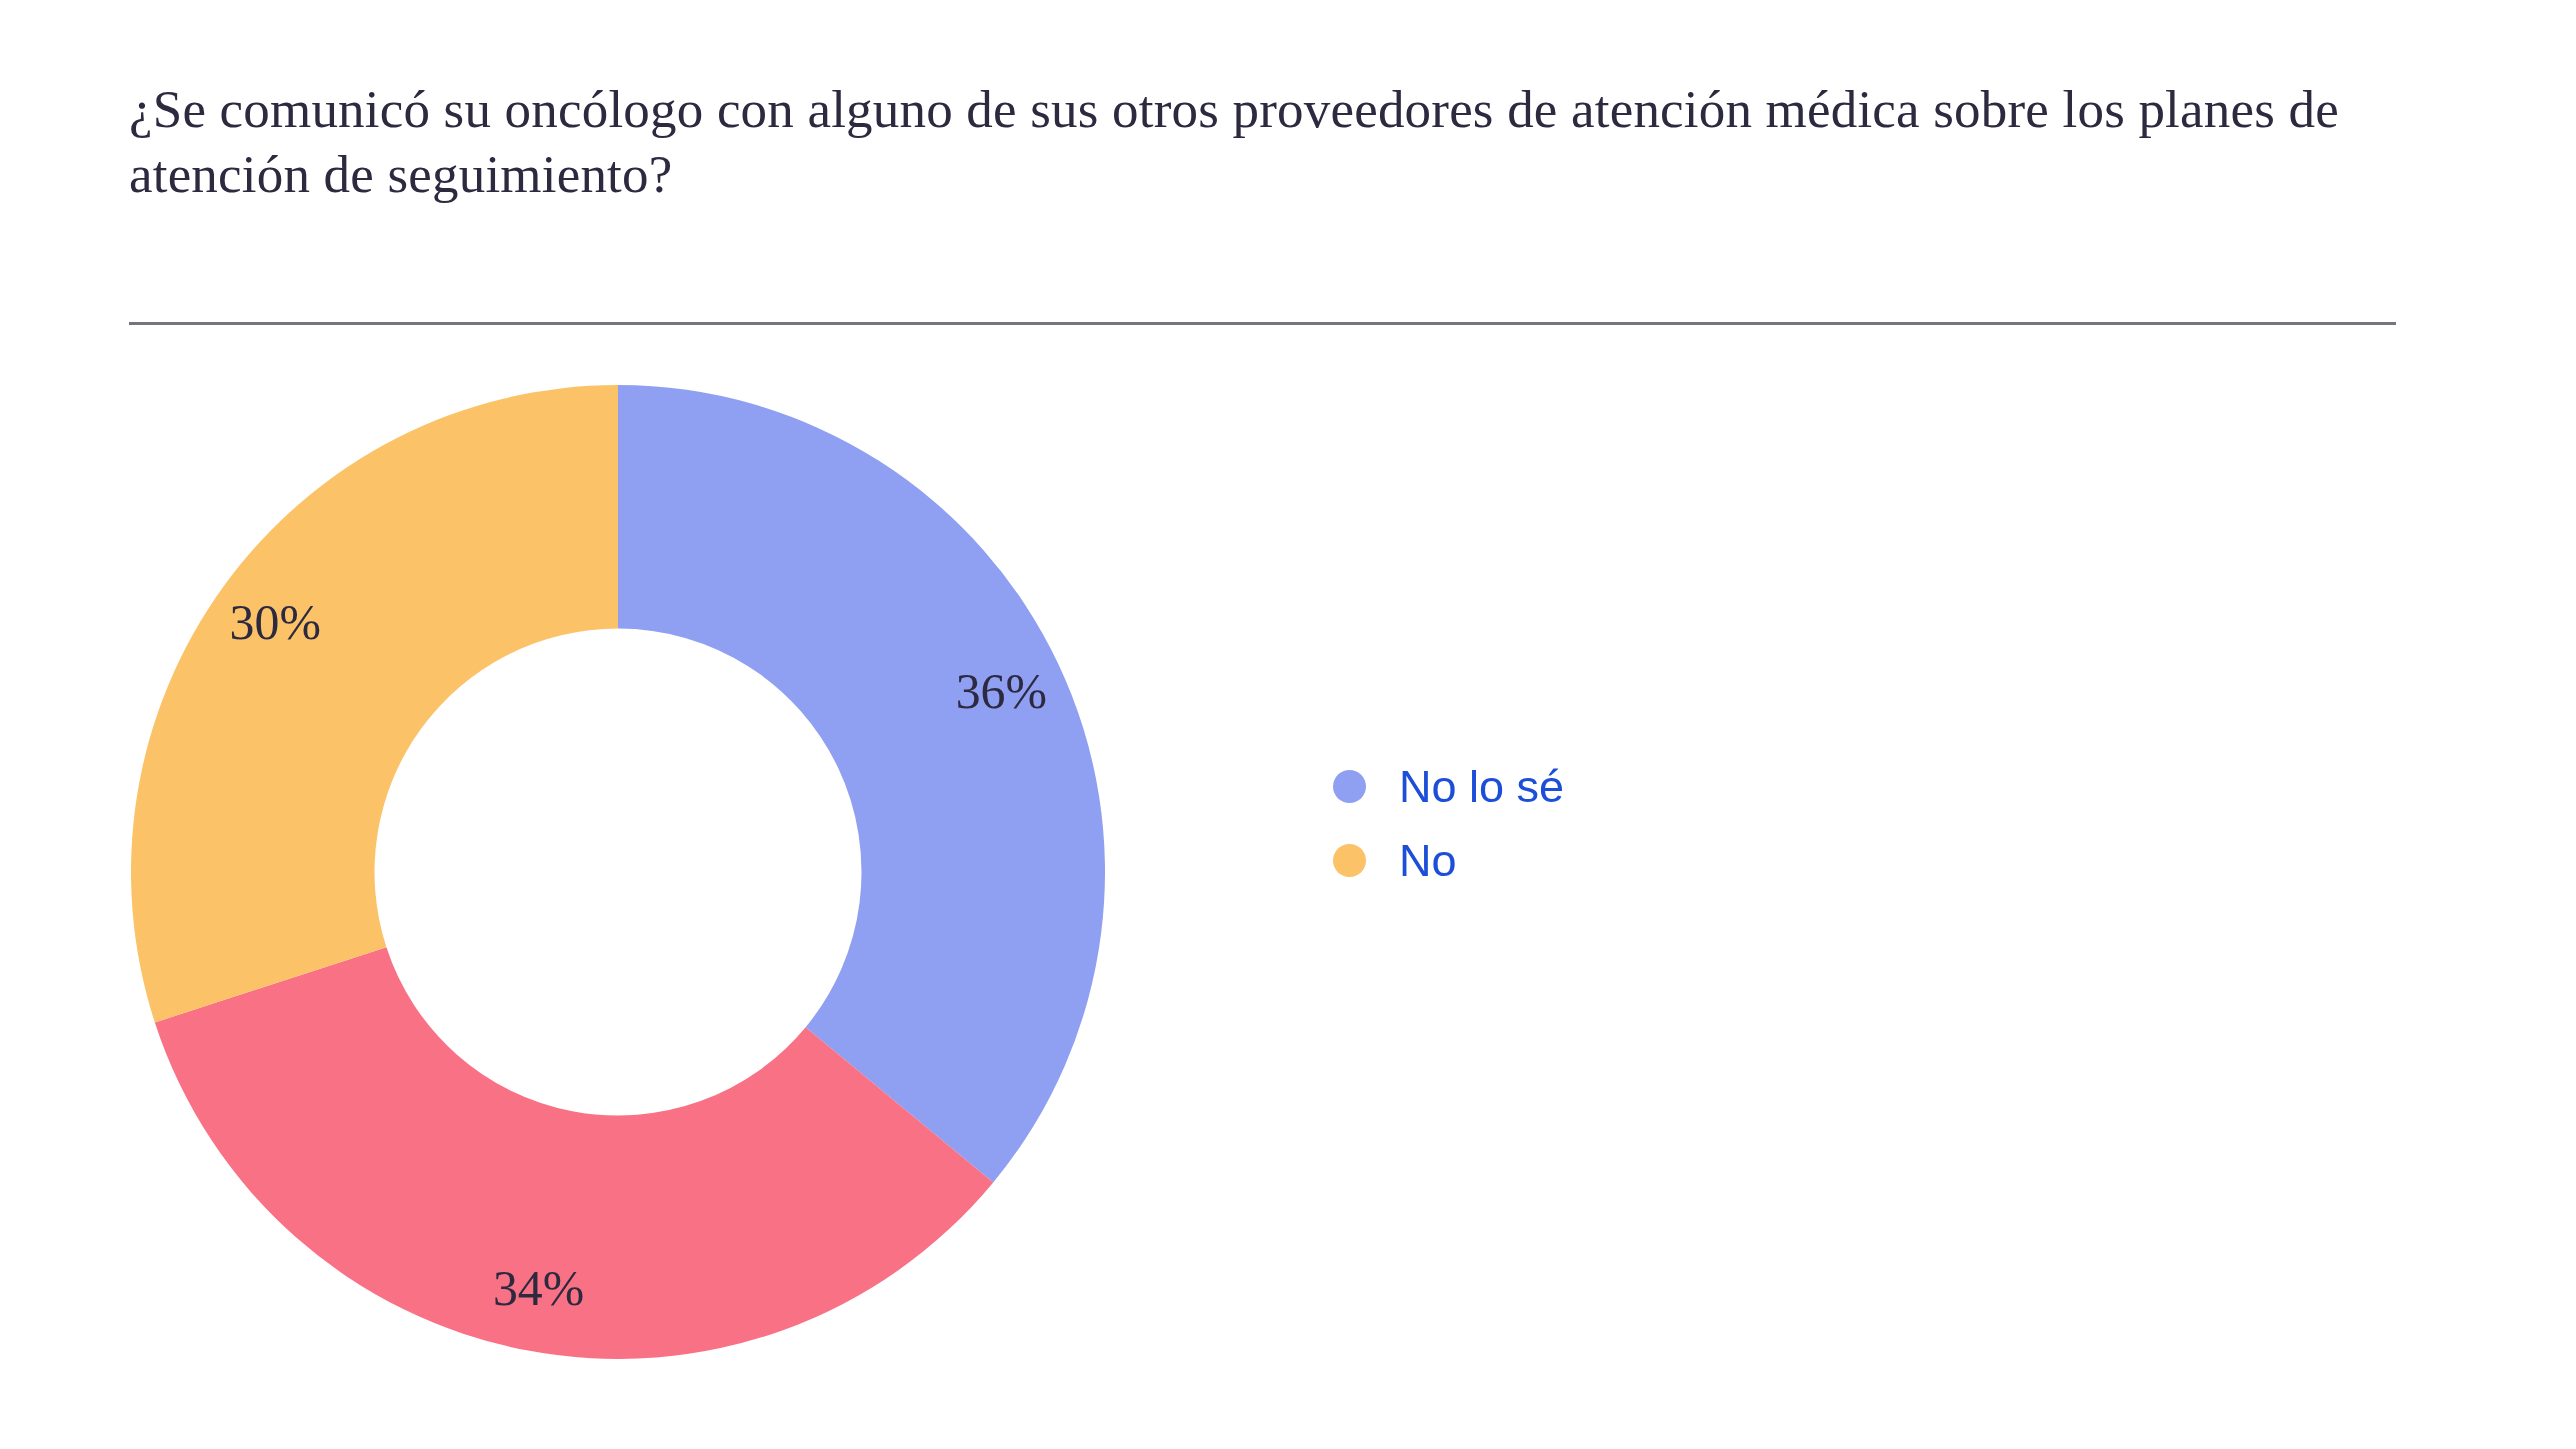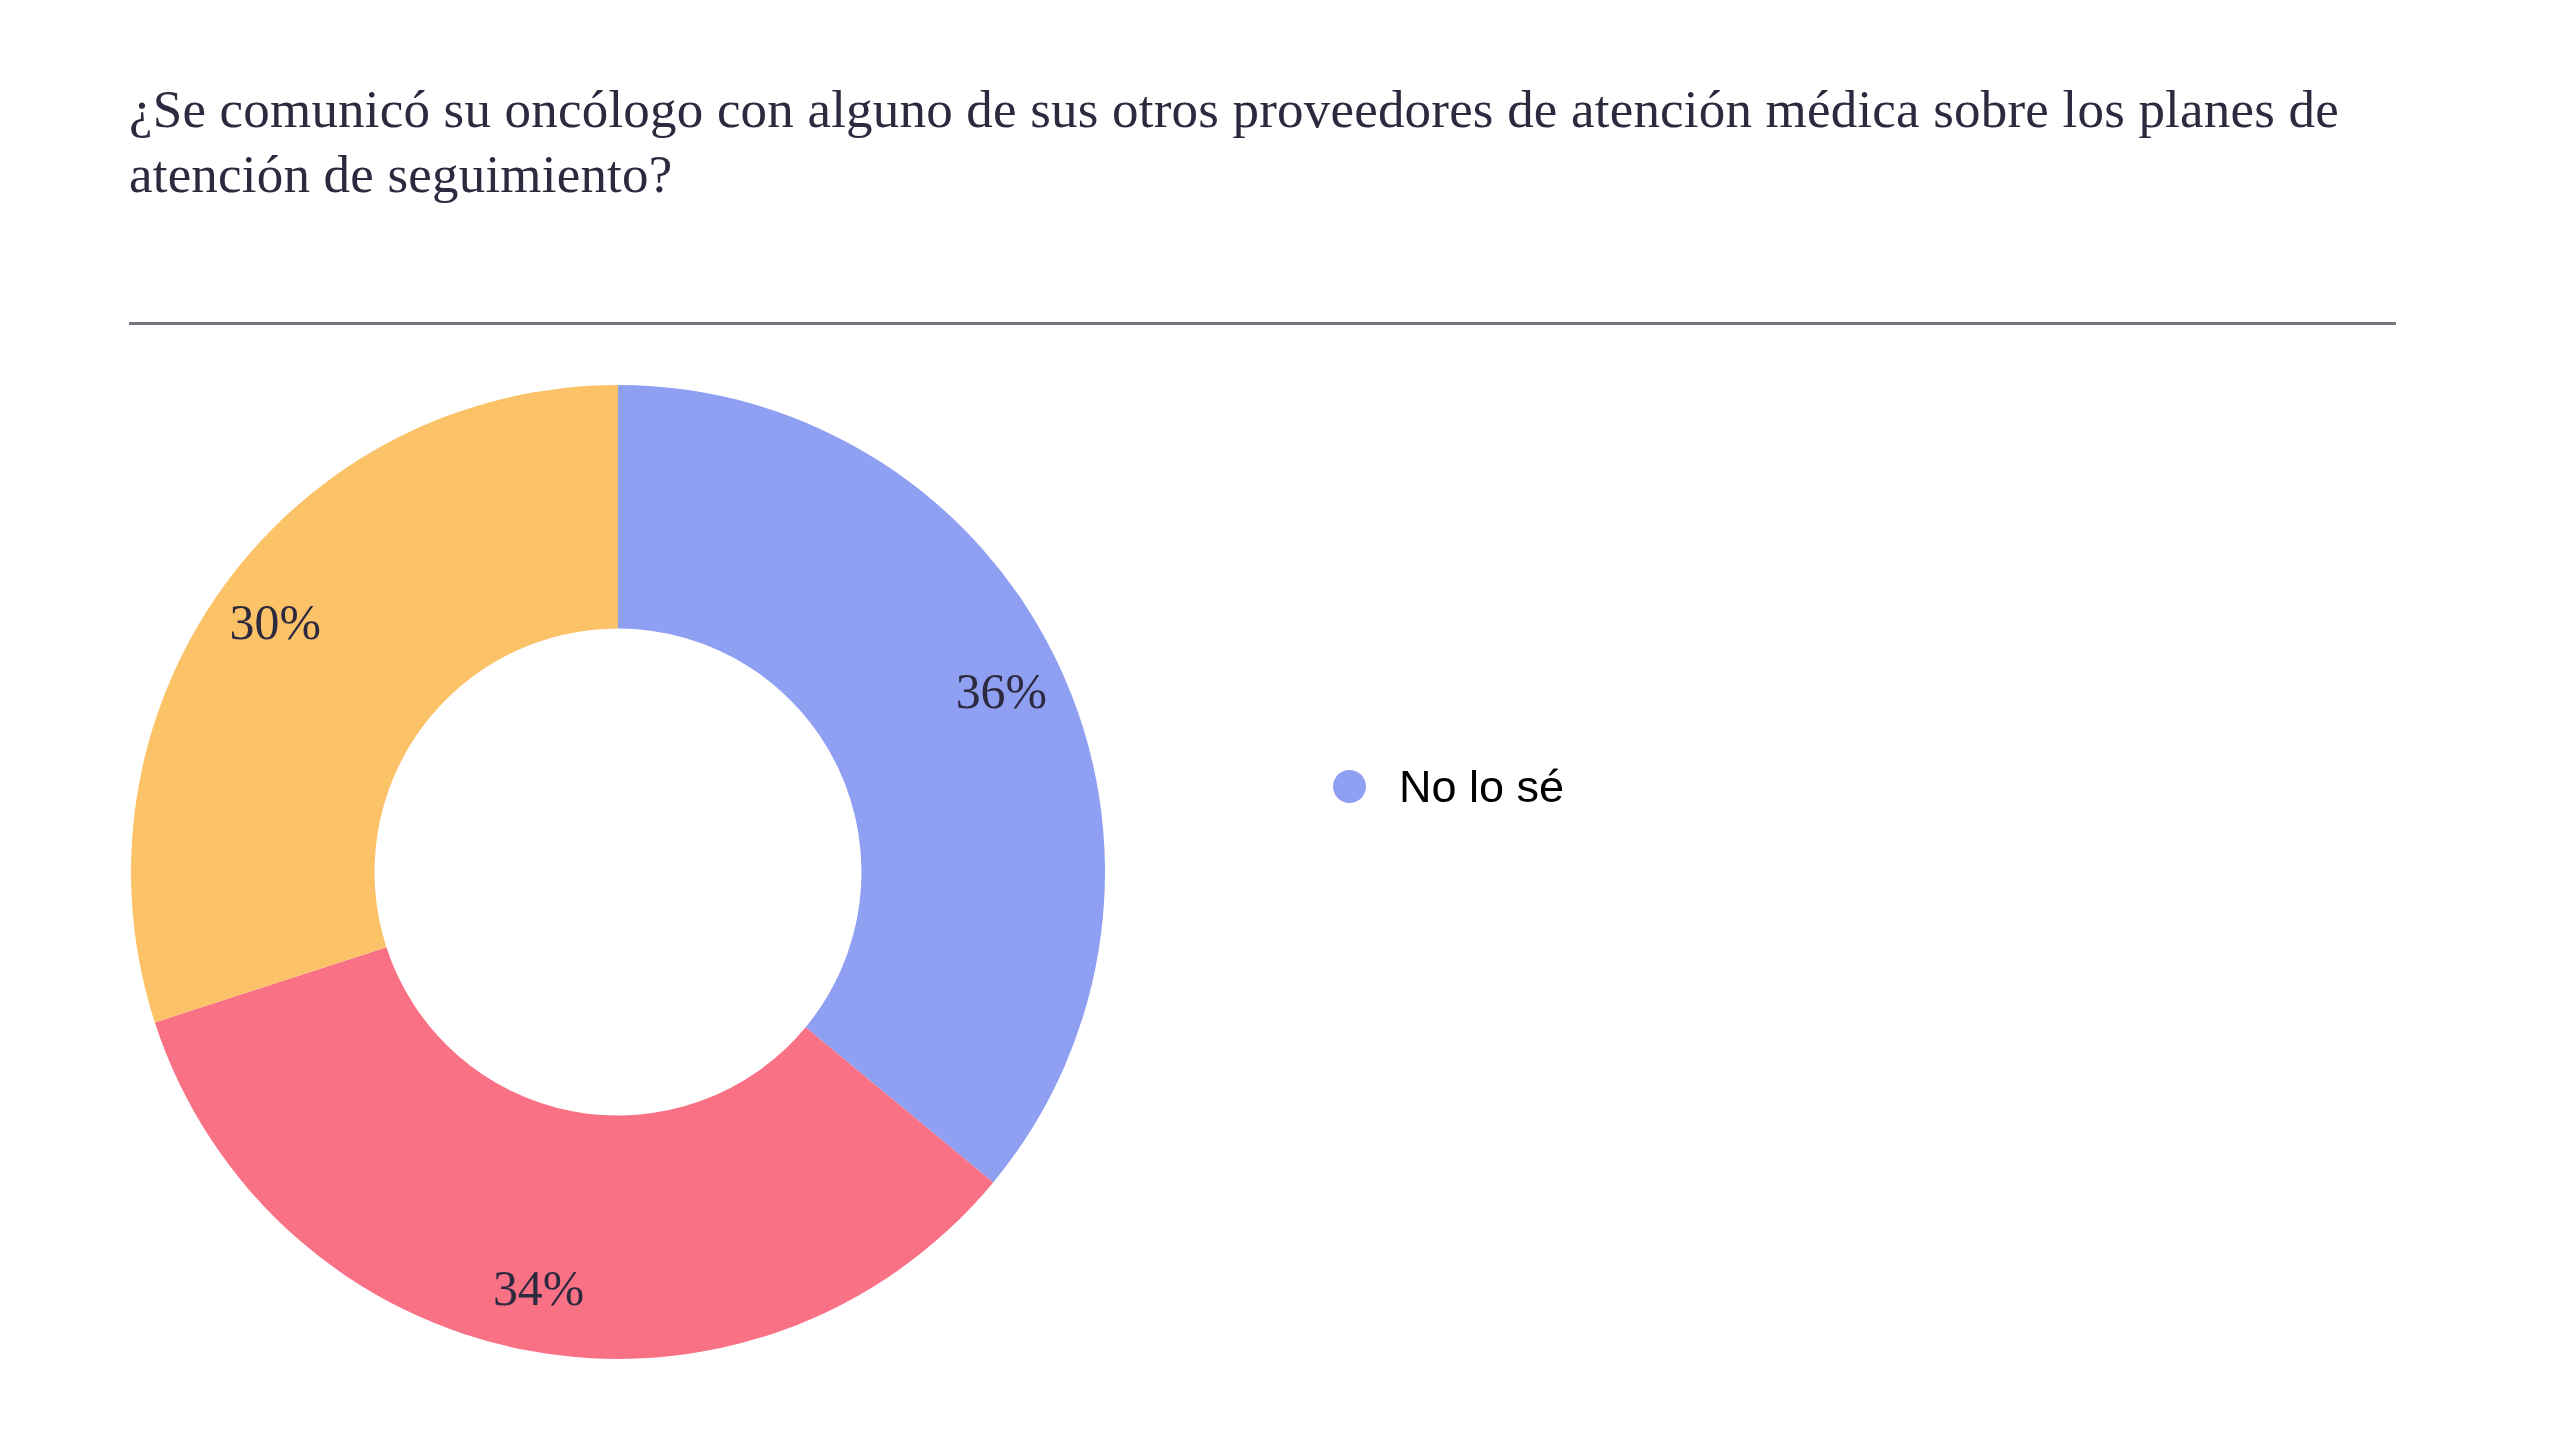--- a/index.html
+++ b/index.html
@@ -91,21 +91,21 @@
   .legend-swatch {
     width: 33px;
     height: 33px;
     border-radius: 50%;
     flex: 0 0 auto;
   }
   .legend-label {
     margin-left: 33px;
     font-family: "Liberation Sans", sans-serif;
     font-size: 45px;
-    color: #000000;
+    color: #1d4ed8;
     line-height: 1;
     white-space: nowrap;
   }
 </style>
 </head>
 <body>
 
 <div class="page">
 
   <div class="header">
@@ -127,17 +127,21 @@
           <text class="slice-label" id="slice-label-2" x="167.95236752455713" y="277.07492430673767">30%</text>
         </g>
       </svg>
     </div>
 
     <div class="legend">
       <div class="legend-item">
         <span class="legend-swatch" id="legend-swatch-0" style="background: rgb(143, 159, 242);"></span>
         <span class="legend-label">No lo sé</span>
       </div>
+      <div class="legend-item">
+        <span class="legend-swatch" id="legend-swatch-2" style="background: rgb(251, 194, 104);"></span>
+        <span class="legend-label">No</span>
+      </div>
     </div>
   </div>
 
 </div>
 
 
 </body></html>

